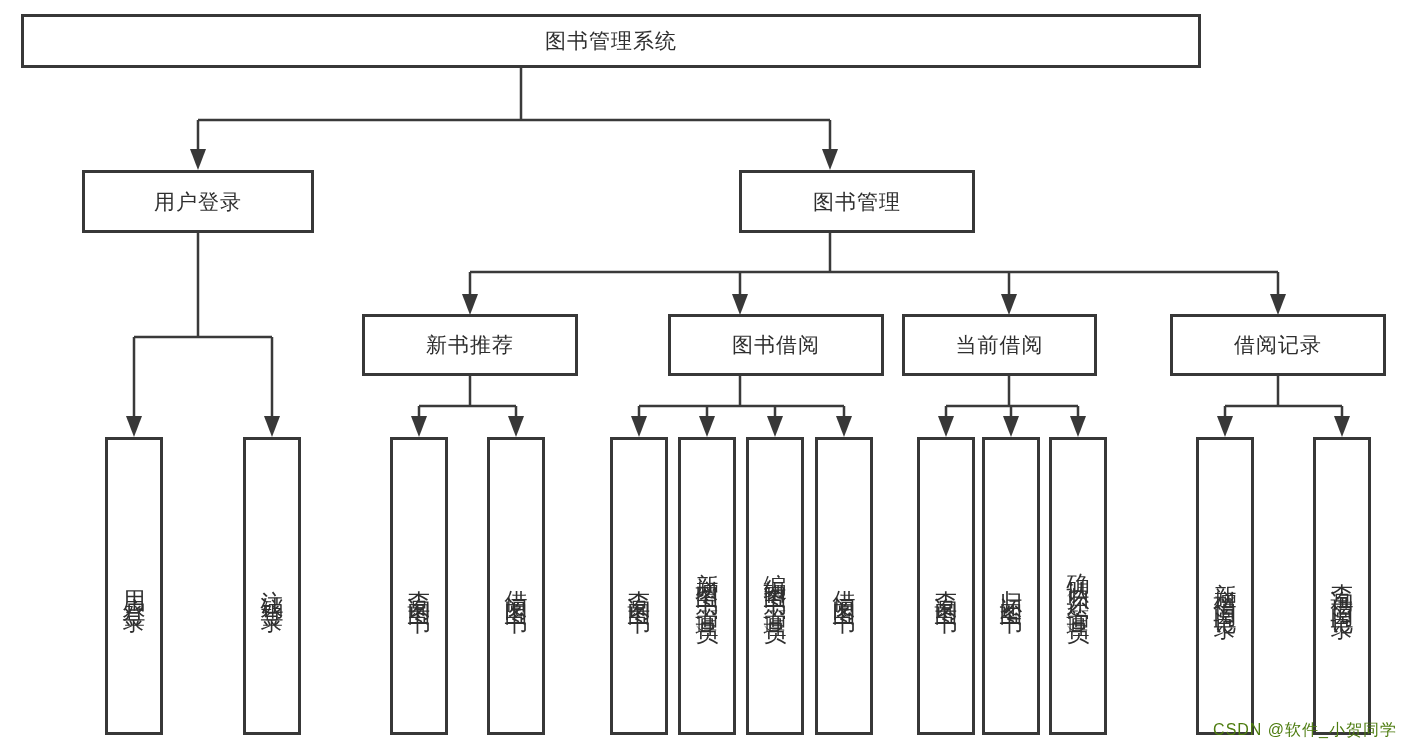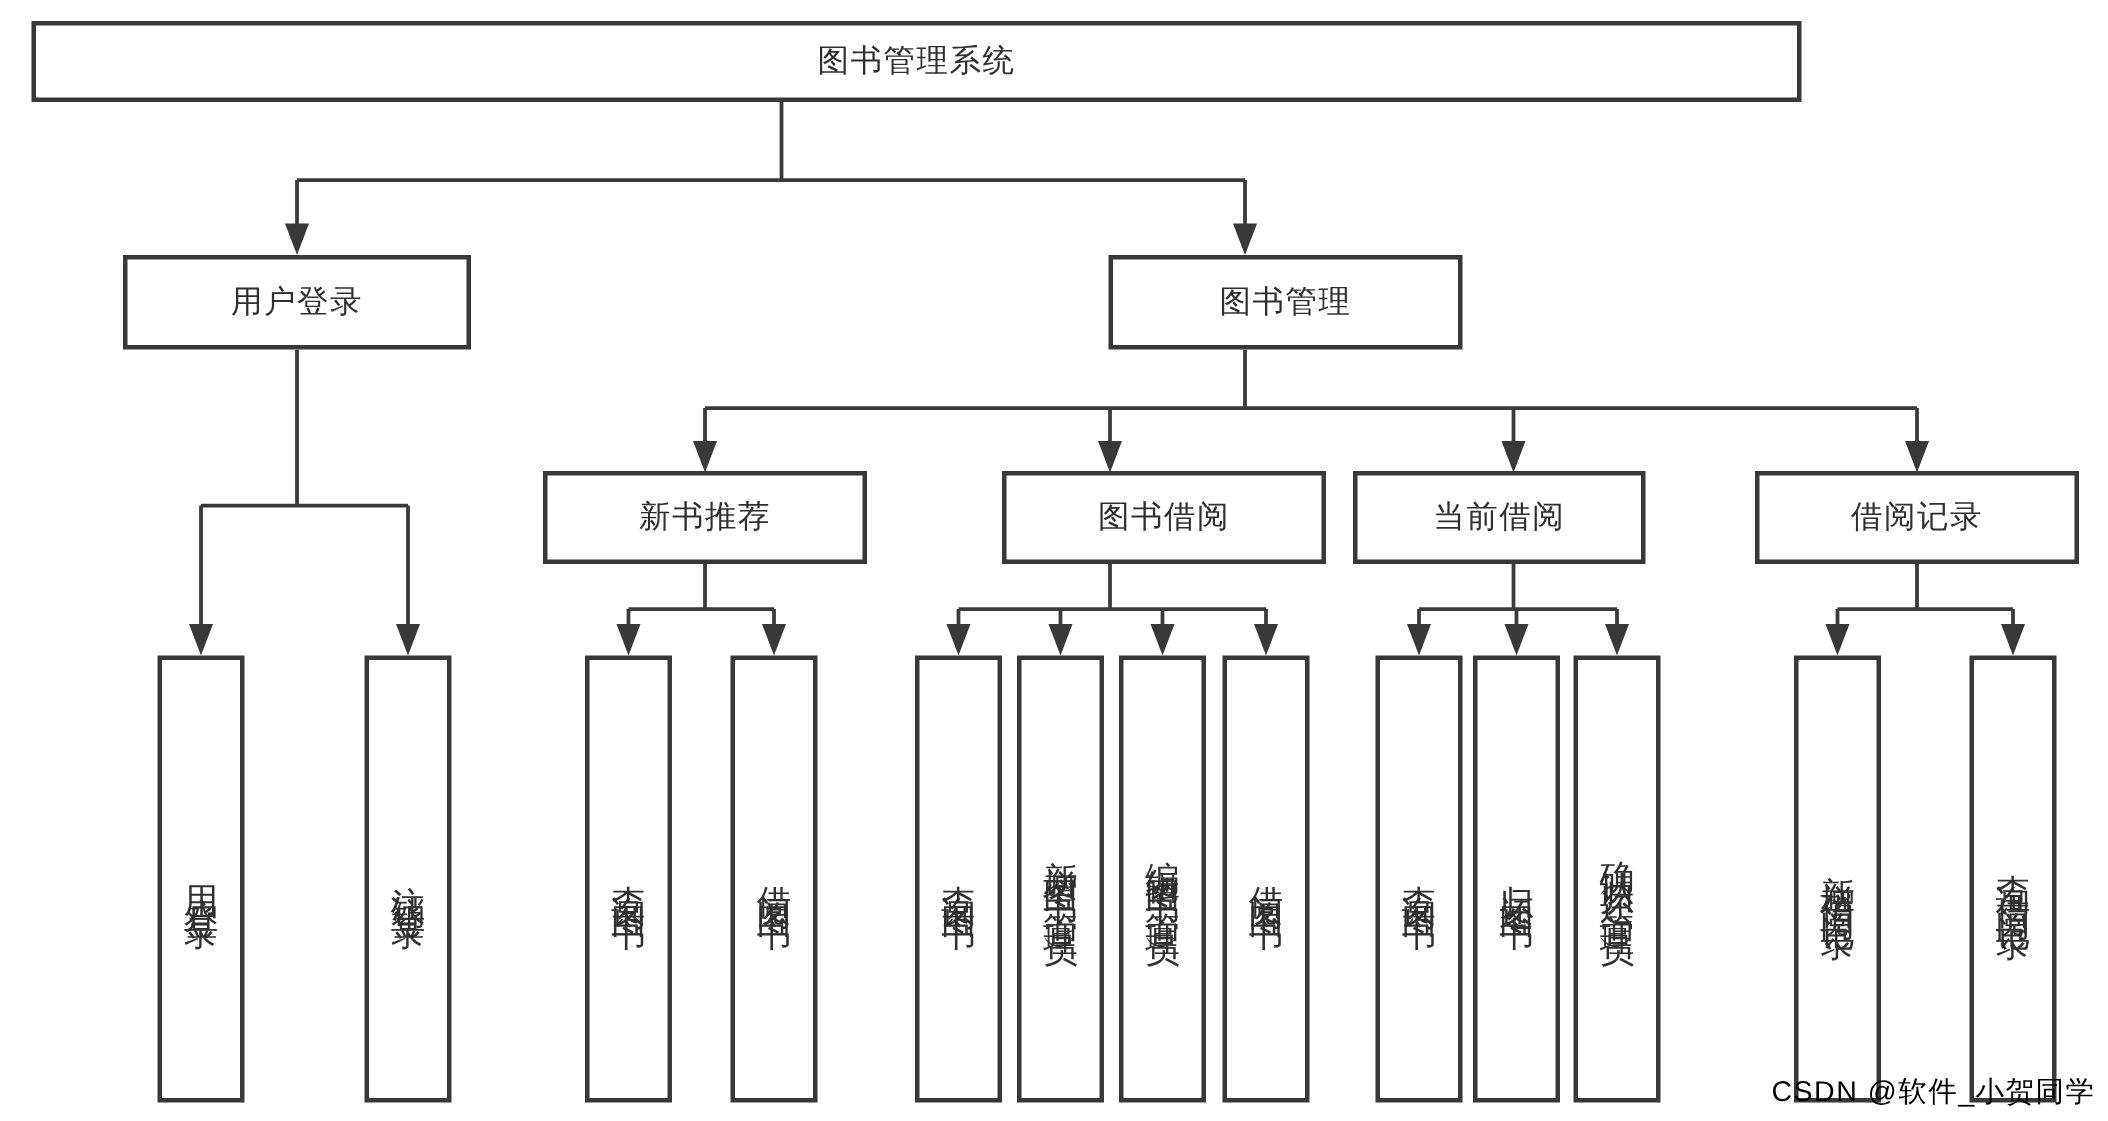--- a/index.html
+++ b/index.html
@@ -20,21 +20,21 @@
   .l3a{left:362px;justify-content:center;}
   .l3b{left:632px;margin-left:36px;}
   .l3c{left:902px;width:195px;}
   .l3d{left:1170px;}
   .leaf{top:437px;width:58px;height:298px;}
   .vtext{
     writing-mode:vertical-lr;text-orientation:mixed;
     font-size:23px;letter-spacing:7px;line-height:1;white-space:nowrap;
   }
   .watermark{
-    position:absolute;right:8px;bottom:6px;font-size:19px;color:#000000;
+    position:absolute;right:8px;bottom:6px;font-size:16px;color:#4d7c0f;
     letter-spacing:1px;white-space:nowrap;
   }
 </style>
 </head>
 <body>
 
 <div class="canvas">
 
   <svg class="connectors" viewBox="0 0 1405 747" xmlns="http://www.w3.org/2000/svg">
     <g stroke="#3a3a3a" stroke-width="2.5" fill="none">

